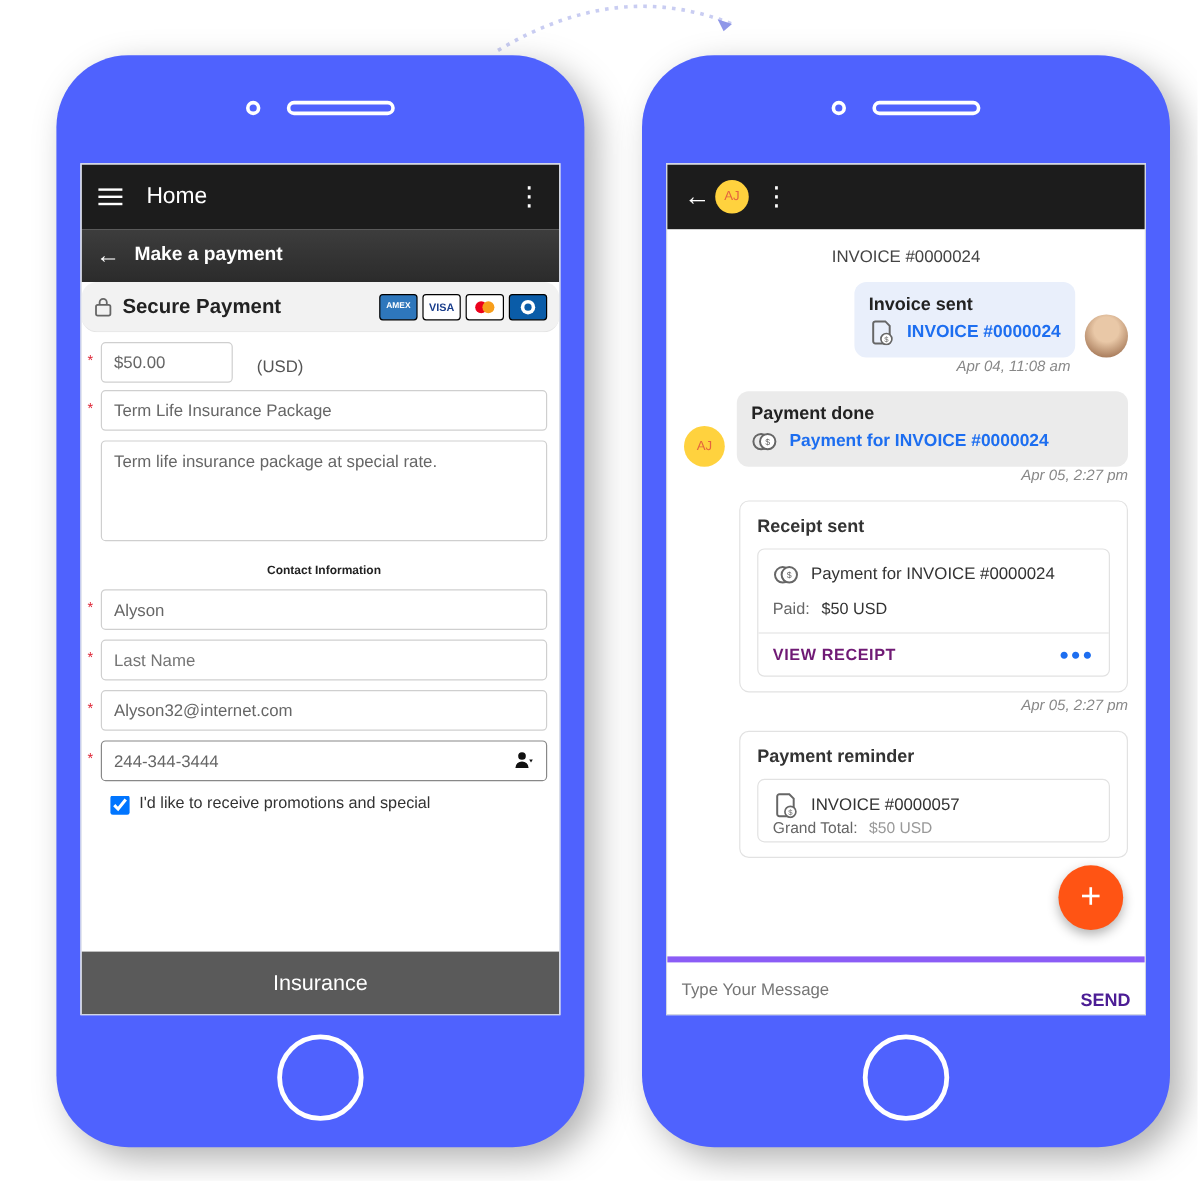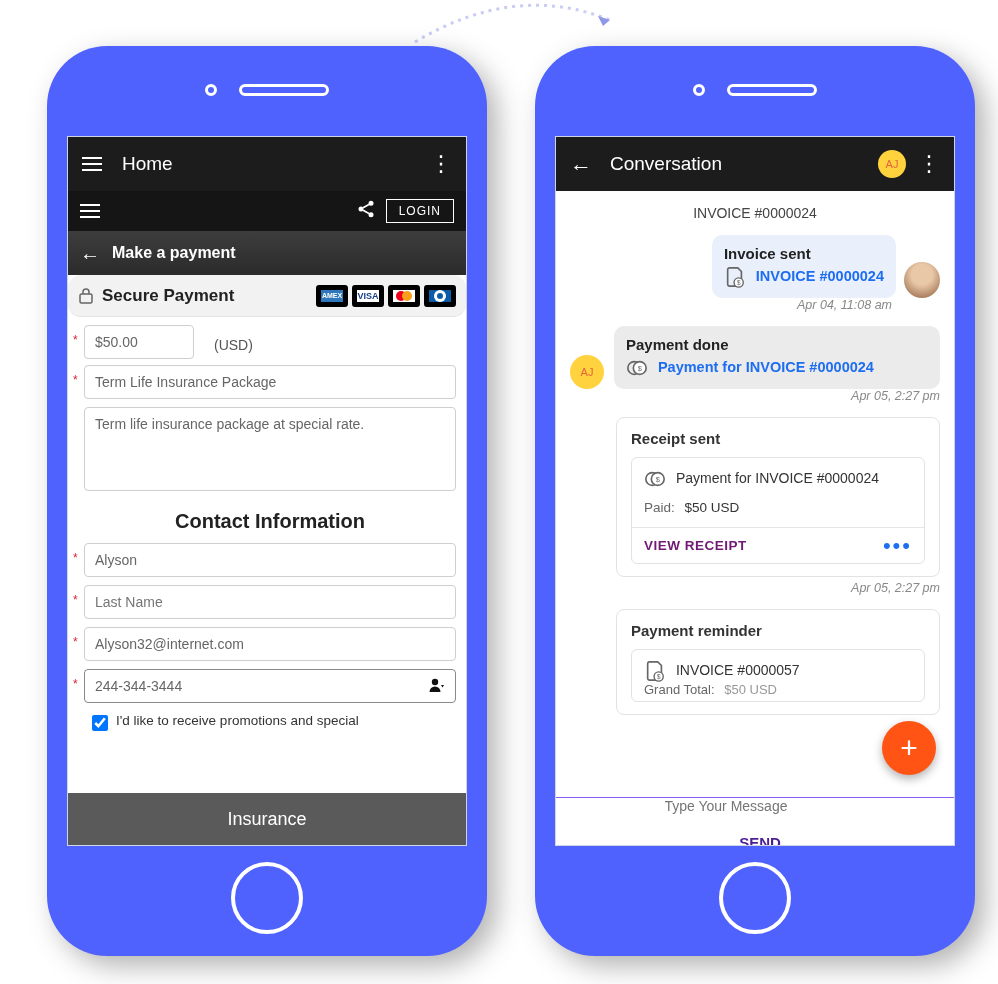--- a/index.html
+++ b/index.html
@@ -77,40 +77,40 @@
   height: 44px; background: linear-gradient(#3d3d3d,#2b2b2b); color:#fff;
   display:flex; align-items:center; gap:12px; padding:0 12px; font-size:16px; font-weight:600;
 }
 .secure-row {
   height: 42px; display:flex; align-items:center; gap:8px; padding:0 10px;
   border-bottom:1px solid #e4e4e4; background:#f2f2f2;border-radius:13px;
 }
 .secure-row .lbl { font-weight:700; font-size:17px; color:#222; }
 .secure-row .cards { margin-left:auto; display:flex; gap:4px; }
 .card-ico {
-  width:32px; height:22px; border:5px solid #000000; border-radius:3px;
+  width:32px; height:22px; border:1px solid #000000; border-radius:3px;
   display:flex; align-items:center; justify-content:center;
   font-size:9px; font-weight:700; background:#fff;
 }
 .card-ico.amex { background:#2e77bc; color:#fff; font-size:7px; }
 .card-ico.diners { background:#0a5ca8; color:#fff; }
 .form-area { padding:8px 10px 0 16px; font-size:14px; color:#333; }
 .req { color:#d23; font-size:12px; position:absolute; left:-11px; top:8px; }
 .field-wrap { position:relative; margin-bottom:8px; }
 input.fld, textarea.fld {
   width:100%; border:1px solid #cfcfcf; border-radius:4px; padding:8px 10px;
   font-size:14px; color:#666;
 }
 textarea.fld { height:84px; resize:none; }
 .amount-row { display:flex; align-items:center; gap:20px; }
 .amount-row .field-wrap { margin-bottom:6px; }
 .amount-row input { width:110px; }
 .amount-row .cur { color:#555; }
 .section-h {
-  text-align:center; font-weight:700; font-size:20px; margin:16px 0 10px; color:#222;
+  text-align:center; font-weight:700; font-size:10px; margin:16px 0 10px; color:#222;
 }
 .phone-field { position:relative; }
 .phone-field .picon {
   position:absolute; right:10px; top:8px; font-size:16px; color:#222;
 }
 .promo-row { display:flex; align-items:flex-start; gap:8px; margin:10px 0 0 8px; font-size:13.5px; }
 .promo-row input { width:16px; height:16px; margin-top:2px; }
 .continue-bar {
   position:absolute; left:0; right:0; bottom:0; height:52px;
   background:#5a5a5a; color:#fff; display:flex; align-items:center; justify-content:center;
@@ -147,21 +147,21 @@
 .card-inner .kv { font-size:13.5px; color:#333; margin:10px 0 12px; }
 .card-inner .kv .k { color:#666; margin-right:6px; }
 .card-actions {
   border-top:1px solid #e5e5e5; margin:0 -12px; padding:10px 12px;
   display:flex; align-items:center;
 }
 .card-actions .view { color:#701a75; font-weight:700; font-size:13.5px; letter-spacing:.5px; }
 .card-actions .menu-dots { margin-left:auto; color:#1d6ef0; font-size:22px; letter-spacing:2px; line-height:10px; }
 .compose {
   position:absolute; left:0; right:0; bottom:0; height:48px;
-  border-top:1px solid #8b5cf6; display:flex; align-items:center; padding:0 12px; background:#fff;flex-direction:column;
+  border-top:5px solid #8b5cf6; display:flex; align-items:center; padding:0 12px; background:#fff;
 }
 .compose input {
   flex:1; border:none; outline:none; font-size:14px; color:#555;
 }
 .compose .send { color:#4c1d95; font-weight:700; font-size:15px; margin-left:10px;margin-top:20px; }
 .fab {
   position:absolute; right:18px; bottom:70px; width:54px; height:54px; border-radius:50%;
   background:#ff5414; color:#fff; font-size:30px; display:flex; align-items:center; justify-content:center;
   box-shadow:0 4px 10px rgba(0,0,0,.3);
 }
@@ -189,39 +189,20 @@
         <div class="hamb">
             <span></span>
             <span></span>
             <span></span>
           </div>
       </div>
       <div class="title">Home</div>
       <div class="dots">⋮</div>
     </div>
 
-    <div class="sub-topbar">
-      <div>
-        <div class="hamb">
-            <span></span>
-            <span></span>
-            <span></span>
-          </div>
-      </div>
-      <div class="spacer"></div>
-      <div class="share">
-        <svg width="20" height="20" viewBox="0 0 24 24">
-          <circle cx="18" cy="5" r="3" fill="#fff"></circle>
-            <circle cx="6" cy="12" r="3" fill="#fff"></circle>
-            <circle cx="18" cy="19" r="3" fill="#fff"></circle>
-          <path d="M8.5 10.5 L15.5 6.5 M8.5 13.5 L15.5 17.5" stroke="#fff" stroke-width="2"></path>
-        </svg>
-      </div>
-      <button class="login-btn">LOGIN</button>
-    </div>
 
     <div class="makepay">
       <span style="font-size:20px;">←</span>
       <span>Make a payment</span>
     </div>
 
     <div class="secure-row">
       <svg width="16" height="18" viewBox="0 0 16 18">
         <rect x="2" y="7" width="12" height="9" rx="1.5" fill="none" stroke="#666" stroke-width="1.5"></rect>
         <path d="M5 7 V5 a3 3 0 0 1 6 0 V7" fill="none" stroke="#666" stroke-width="1.5"></path>
@@ -306,21 +287,20 @@
 <div class="phone right">
   <div class="notch">
     <div class="cam"></div>
     <div class="speaker"></div>
   </div>
 
   <div class="screen">
 
     <div class="appbar">
       <div class="back" style="font-size:22px;">←</div>
-      <div class="title">Conversation</div>
       <div class="avatar">AJ</div>
       <div class="dots">⋮</div>
     </div>
 
     <div class="conv-body">
 
       <div class="inv-head">INVOICE #0000024</div>
 
       <div class="row-out">
         <div class="msg">

